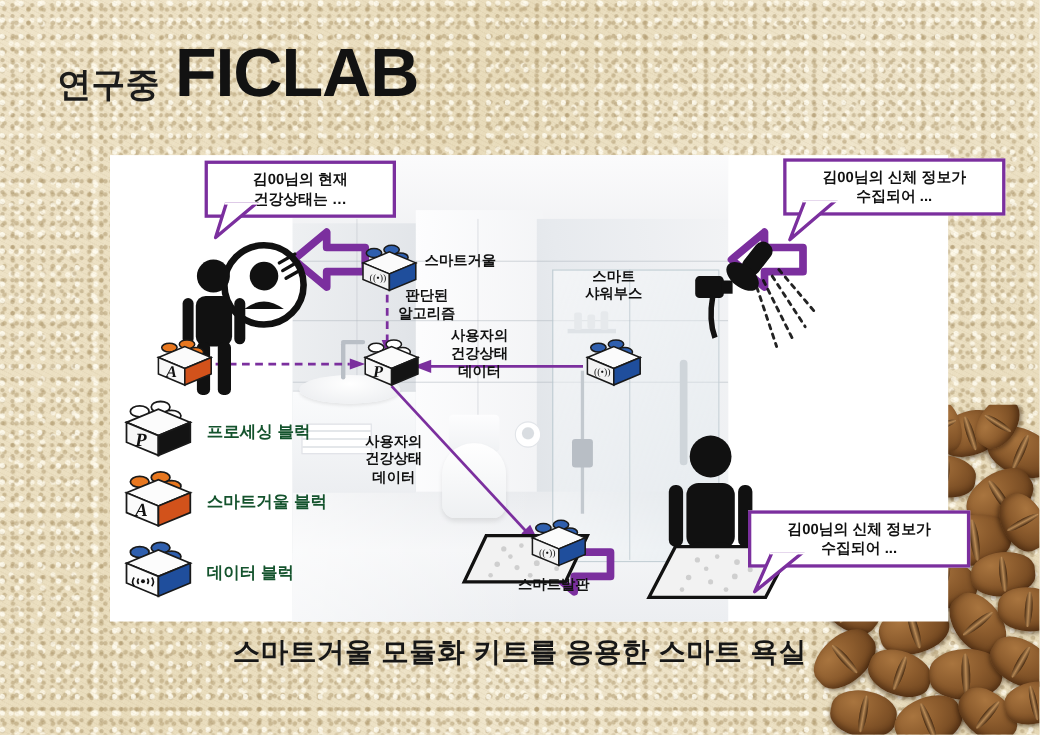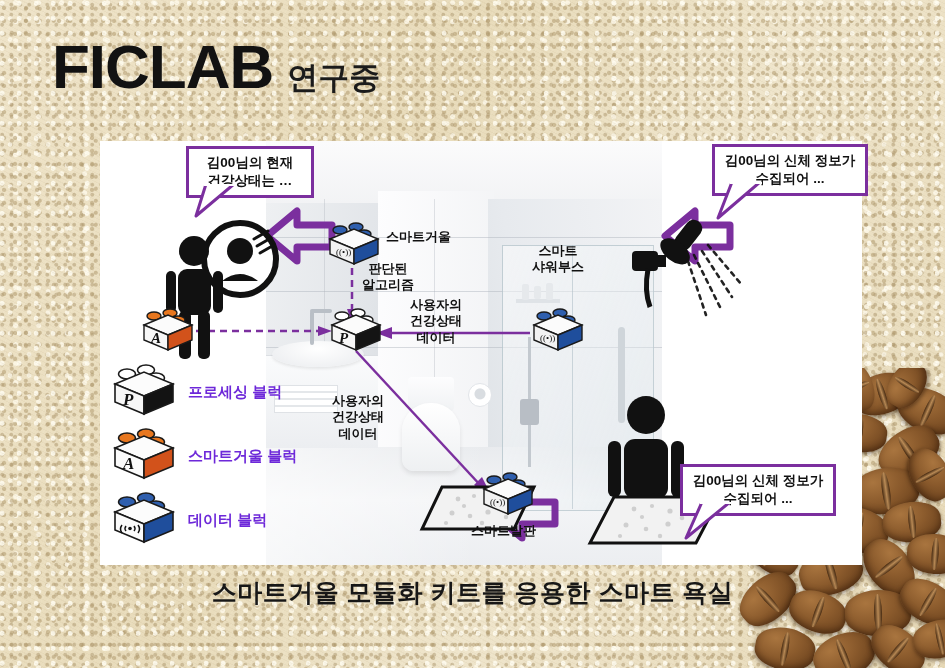--- a/index.html
+++ b/index.html
@@ -94,28 +94,28 @@
   #photo .bar{position:absolute;left:352px;top:186px;width:7px;height:96px;border-radius:4px;background:#cfd5da;}
   #photo .shelf{position:absolute;left:250px;top:158px;width:44px;height:4px;background:#dfe3e7;}
   #photo .bottle{position:absolute;width:7px;height:16px;border-radius:2px;background:#e6e9ec;}
 
   
   .abs{position:absolute;}
 
   
   .callout{
     position:absolute;border:3px solid #7B2F9E;background:#ffffff;
-    padding:5px 0;color:#111;font-weight:700;line-height:1.32;
+    padding:5px 23px;color:#111;font-weight:700;line-height:1.32;
     font-size:13.5px;text-align:center;white-space:pre-line;
   }
 
   
   #legend{position:absolute;left:8px;top:222px;width:168px;}
   .legend-row{display:flex;align-items:center;height:58px;margin-bottom:6px;}
-  .legend-label{margin-left:8px;font-size:15px;font-weight:700;color:#6d28d9;white-space:nowrap;}
+  .legend-label{margin-left:8px;font-size:15px;font-weight:700;color:#14532d;white-space:nowrap;}
 
   
   .arrow-sv{position:absolute;}
 
   
   .dlabel{position:absolute;font-size:13px;font-weight:700;color:#111;line-height:1.25;
     text-align:center;white-space:pre-line;}
 
   
   .person{position:absolute;}
@@ -153,22 +153,22 @@
     <div class="bean" style="left: 164px; top: 214px; width: 58px; height: 40px; transform: rotate(30deg);"></div>
     <div class="bean" style="left: 20px; top: 260px; width: 60px; height: 42px; transform: rotate(10deg);"></div>
     <div class="bean" style="left: 78px; top: 266px; width: 62px; height: 44px; transform: rotate(-22deg);"></div>
     <div class="bean" style="left: 134px; top: 262px; width: 58px; height: 40px; transform: rotate(40deg);"></div>
     <div class="bean" style="left: 178px; top: 252px; width: 54px; height: 38px; transform: rotate(-12deg);"></div>
     <div class="bean" style="left: 96px; top: 2px; width: 50px; height: 34px; transform: rotate(70deg);"></div>
     <div class="bean" style="left: 148px; top: 0px; width: 48px; height: 34px; transform: rotate(-58deg);"></div>
   </div>
 
 <div id="title-row">
+  <div id="subtitle-ko">연구중</div>
   <div id="ficlab">FICLAB</div>
-  <div id="subtitle-ko">연구중</div>
 </div>
 
 <div id="panel">
 
   <div id="photo">
     <div class="ceil"></div>
     <div class="wall-l"></div>
     <div class="corner"></div>
     <div class="wall-r"></div>
     <div class="tile-h" style="top:96px"></div>

